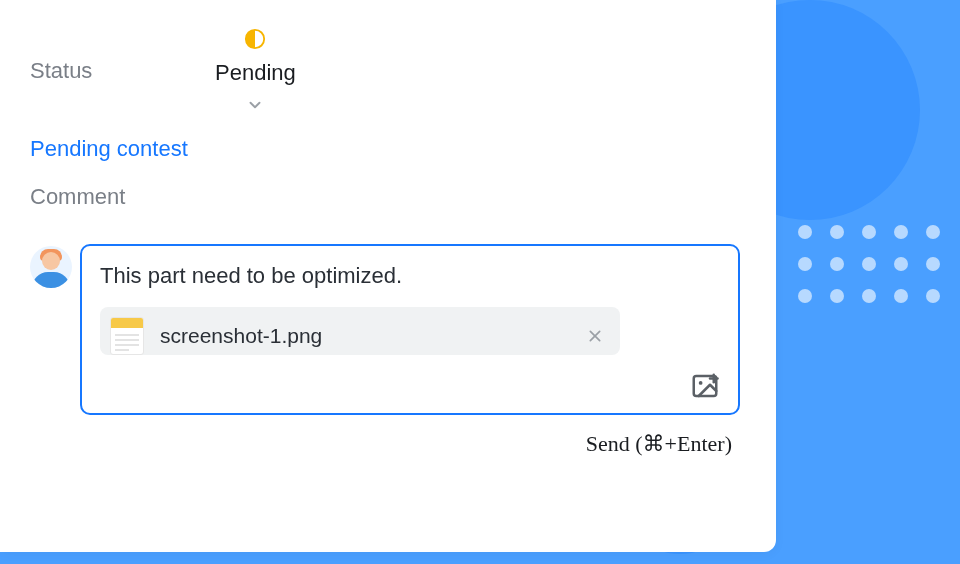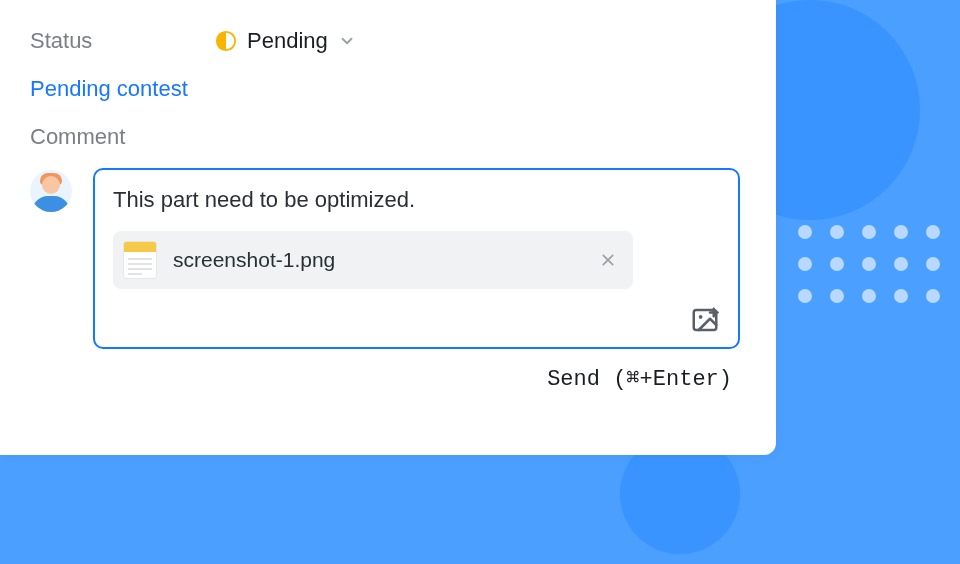--- a/index.html
+++ b/index.html
@@ -30,45 +30,45 @@
       grid-template-rows: repeat(3, 14px);
       gap: 18px 18px;
     }
     .dot {
       width: 14px; height: 14px; border-radius: 50%;
       background: #b7d9ff;
     }
     .card {
       position: absolute;
       left: 0; top: 0;
-      width: 776px; height: 455px;
+      width: 776px; height: 552px;
       background: #ffffff;
       border-radius: 0 0 12px 0;
       padding: 28px 36px 20px 30px;
       box-shadow: 0 2px 12px rgba(0,0,0,0.04);
     }
     .row {
       display: flex; align-items: center;
       margin-bottom: 22px;
     }
     .label {
       width: 185px;
       color: #7a7f87;
       font-size: 22px;
     }
-    .status-value { display: flex; align-items: center; gap: 10px; }
+    .status-value { display: flex; align-items: center; gap: 10px; flex-direction: column; }
     .status-icon { width: 22px; height: 22px; }
     .status-text { color: #1a1d21; font-size: 22px; }
     .chevron { display: inline-flex; color: #9ba0a6; }
     .link { color: #1677ff; font-size: 22px; text-decoration: none; cursor: pointer; }
     .comment-label {
-      color: #7a7f87; font-size: 22px; margin-bottom: 18px;
+      color: #7a7f87; font-size: 22px; margin-bottom: 34px;
     }
     .comment-row {
-      display: flex; align-items: flex-start; gap: 21px;
+      display: flex; align-items: flex-start; gap: 8px;
     }
     .avatar {
       width: 42px; height: 42px; border-radius: 50%;
       background: #eaf4ff;
       position: relative; overflow: hidden; flex-shrink: 0;
       margin-top: 2px;
     }
     .avatar-head {
       position: absolute; width: 18px; height: 18px; border-radius: 50%;
       background: #f7c7a3;
@@ -92,21 +92,21 @@
       display: flex; flex-direction: column; gap: 16px;
     }
     .comment-text {
       color: #2a2f36; font-size: 22px; line-height: 1.3;
       outline: none;
     }
     .attachment {
       display: flex; align-items: center;
       background: #f0f2f3;
       border-radius: 8px;
-      padding: 10px 14px 10px 10px;
+      padding: 10px 14px 0 10px;
       gap: 16px;
       width: 520px;
     }
     .attach-thumb {
       width: 34px; height: 38px;
       background: #fff;
       border: 1px solid #e6e6e6;
       border-radius: 3px;
       position: relative; overflow: hidden;
     }
@@ -131,21 +131,21 @@
       display: flex;
       border:none; background:transparent; padding:0;
     }
     .send-row {
       display: flex; justify-content: flex-end; margin-top: 16px;
       padding-right: 8px;
     }
     .send-btn {
       color: #1a1d21; font-size: 22px;
       background: transparent; border: none; cursor: pointer;
-      font-family: Liberation Mono, monospace;
+      font-family: Liberation Serif, serif;
     }
   </style>
 </head>
 <body>
 
 <div class="bg">
   <div class="circle-big"></div>
   <div class="circle-small"></div>
   <div class="dots">
     <div class="dot"></div>

